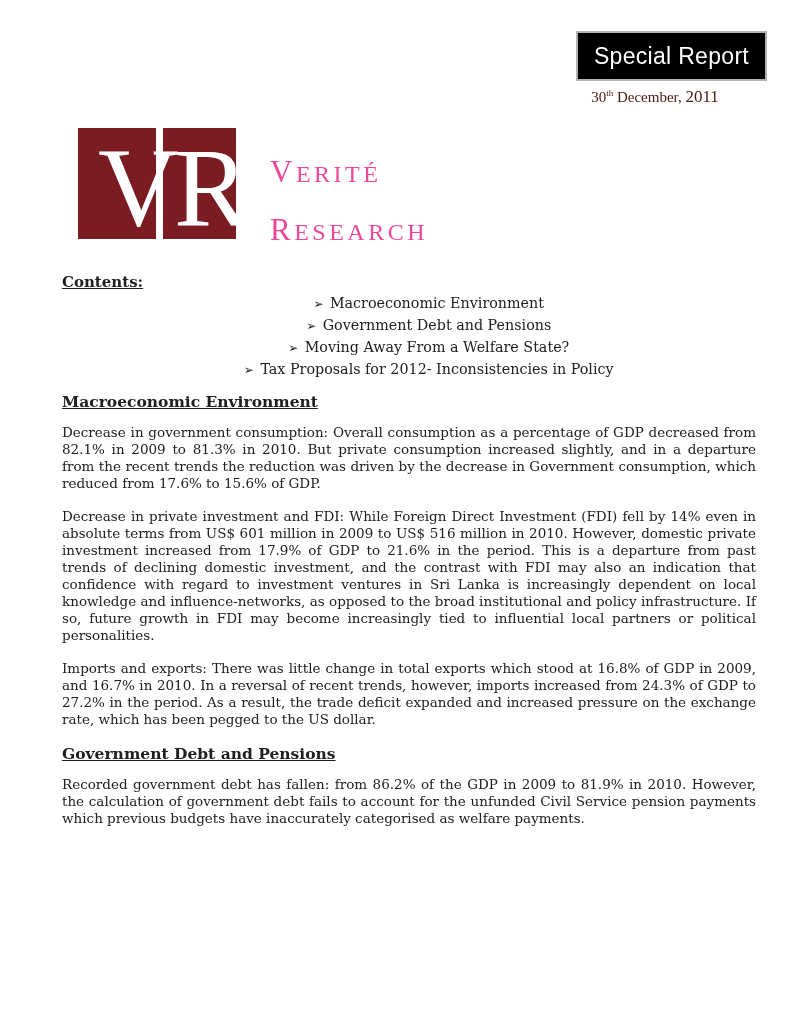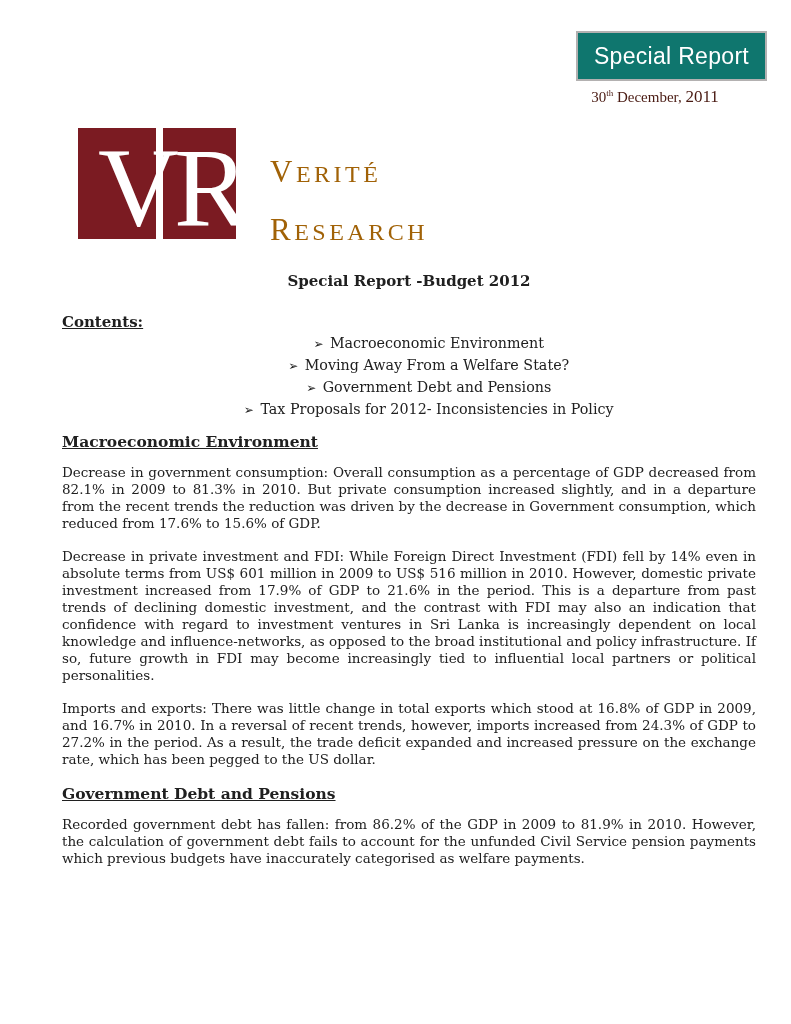--- a/index.html
+++ b/index.html
@@ -9,21 +9,21 @@
     background:#ffffff;
     font-family:"DejaVu Serif", serif;
     color:#202020;
     overflow:hidden;
   }
 
   
   .badge {
     position:absolute; left:576px; top:31px;
     width:187px; height:46px;
-    background:#0f766e;
+    background:#000000;
     border:2px solid #b3b1b1;
     display:flex; align-items:center; justify-content:center;
     color:#ffffff;
     font-family:"Liberation Sans", sans-serif;
     font-size:23px; letter-spacing:0.3px;
   }
   .date-line {
     position:absolute; left:530px; top:87px; width:250px;
     text-align:center;
     font-family:Liberation Serif, serif;
@@ -40,21 +40,21 @@
     position:absolute; top:131px;
     font-family:"Liberation Serif", serif;
     font-size:112px; line-height:1;
     color:#ffffff;
   }
   .logo-letter.v { left:98px; }
   .logo-letter.r { left:174px; }
   .brand-line {
     position:absolute; left:270px;
     font-family:"Liberation Serif", serif;
-    color:#a16207;
+    color:#ec4899;
     text-transform:uppercase;
     letter-spacing:3.5px;
     font-size:24px; line-height:1.1;
   }
   .brand-line::first-letter { font-size:31px; }
   .brand-line.l1 { top:155px; }
   .brand-line.l2 { top:213px; }
 
   
   .content {
@@ -94,35 +94,34 @@
 
   <div class="logo-square left"></div>
   <div class="logo-square right"></div>
   <span class="logo-letter v">V</span>
   <span class="logo-letter r">R</span>
   <div class="brand-line l1">Verité</div>
   <div class="brand-line l2">Research</div>
 
   <div class="content">
 
-    <div class="doc-title">Special Report -Budget 2012</div>
 
     <div class="contents-heading">
       <span class="u">Contents:</span>
     </div>
 
     <div class="toc">
       <div class="toc-item">
         <span class="toc-bullet">➢</span><span>Macroeconomic Environment</span>
       </div>
       <div class="toc-item">
-        <span class="toc-bullet">➢</span><span>Moving Away From a Welfare State?</span>
+        <span class="toc-bullet">➢</span><span>Government Debt and Pensions</span>
       </div>
       <div class="toc-item">
-        <span class="toc-bullet">➢</span><span>Government Debt and Pensions</span>
+        <span class="toc-bullet">➢</span><span>Moving Away From a Welfare State?</span>
       </div>
       <div class="toc-item">
         <span class="toc-bullet">➢</span><span>Tax Proposals for 2012- Inconsistencies in Policy</span>
       </div>
     </div>
 
     <div class="section">
       <div class="section-heading">
         <span class="u">Macroeconomic Environment</span>
       </div>

